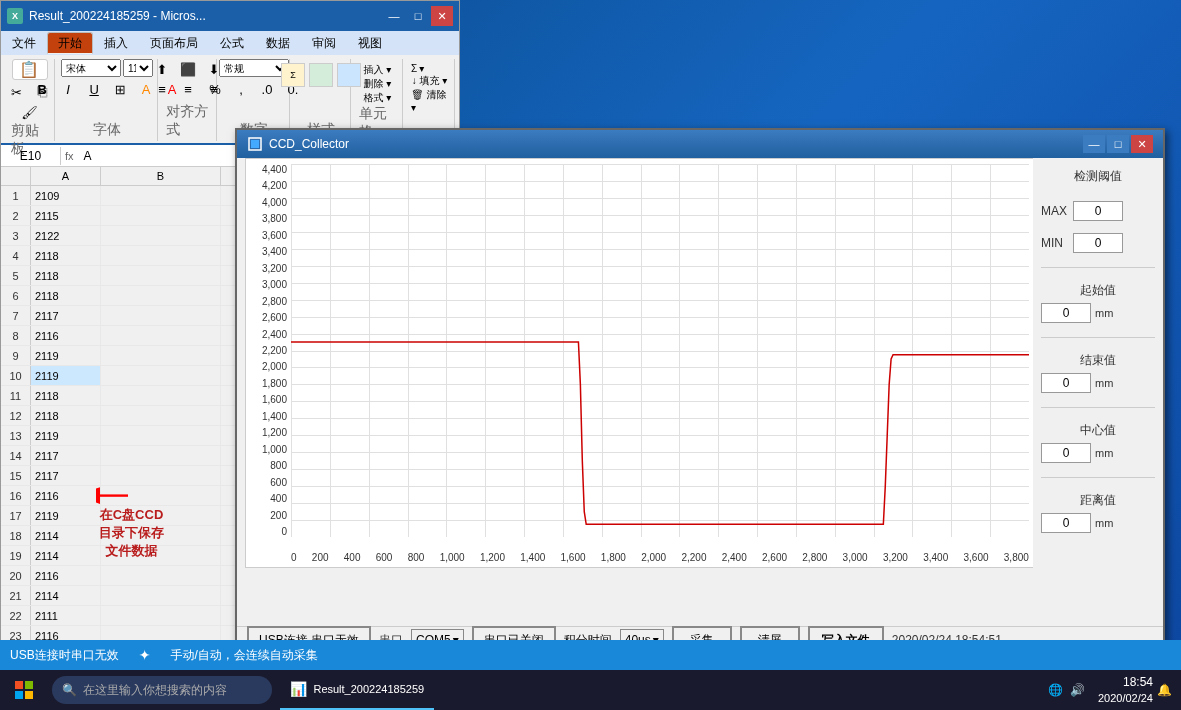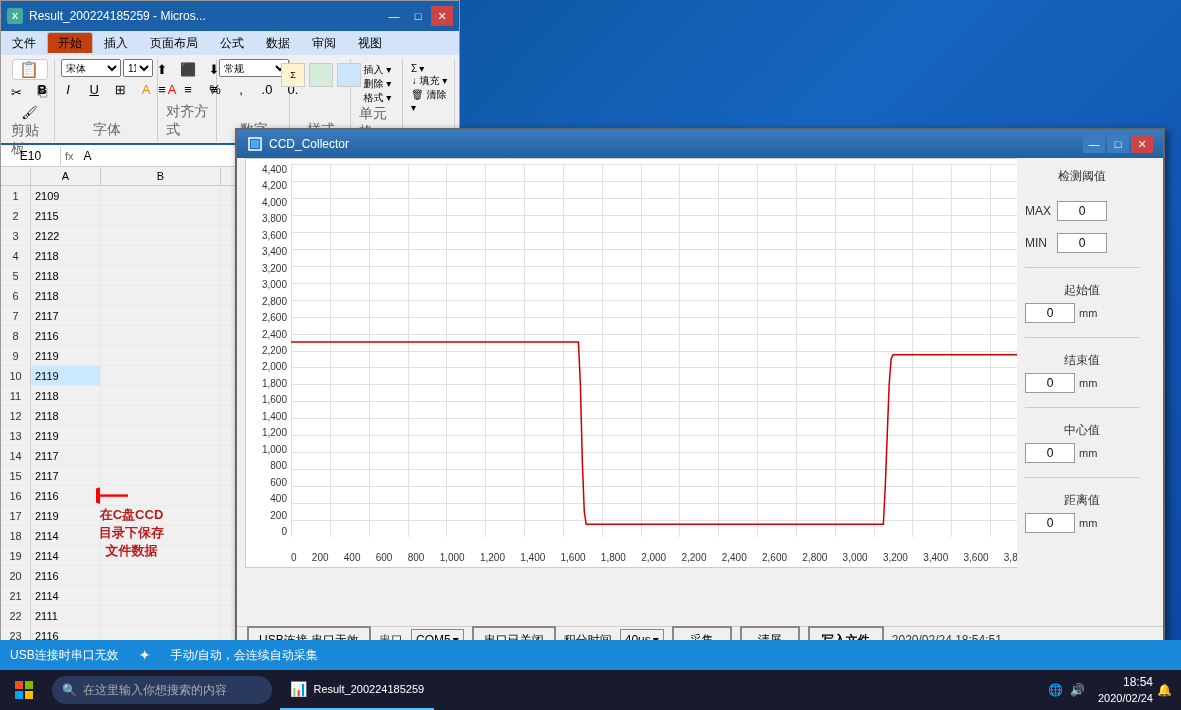--- a/index.html
+++ b/index.html
@@ -389,21 +389,21 @@
       position: absolute;
       top: 0; bottom: 0;
       width: 1px;
       background: #e0e0e0;
     }
 
     
     .right-panel {
       position: absolute;
       top: 28px;
-      right: 16px;
+      right: 0;
       width: 130px;
       bottom: 60px;
       background: #f0f0f0;
       padding: 10px 8px;
       display: flex;
       flex-direction: column;
       gap: 12px;
     }
 
     .panel-section-title {

